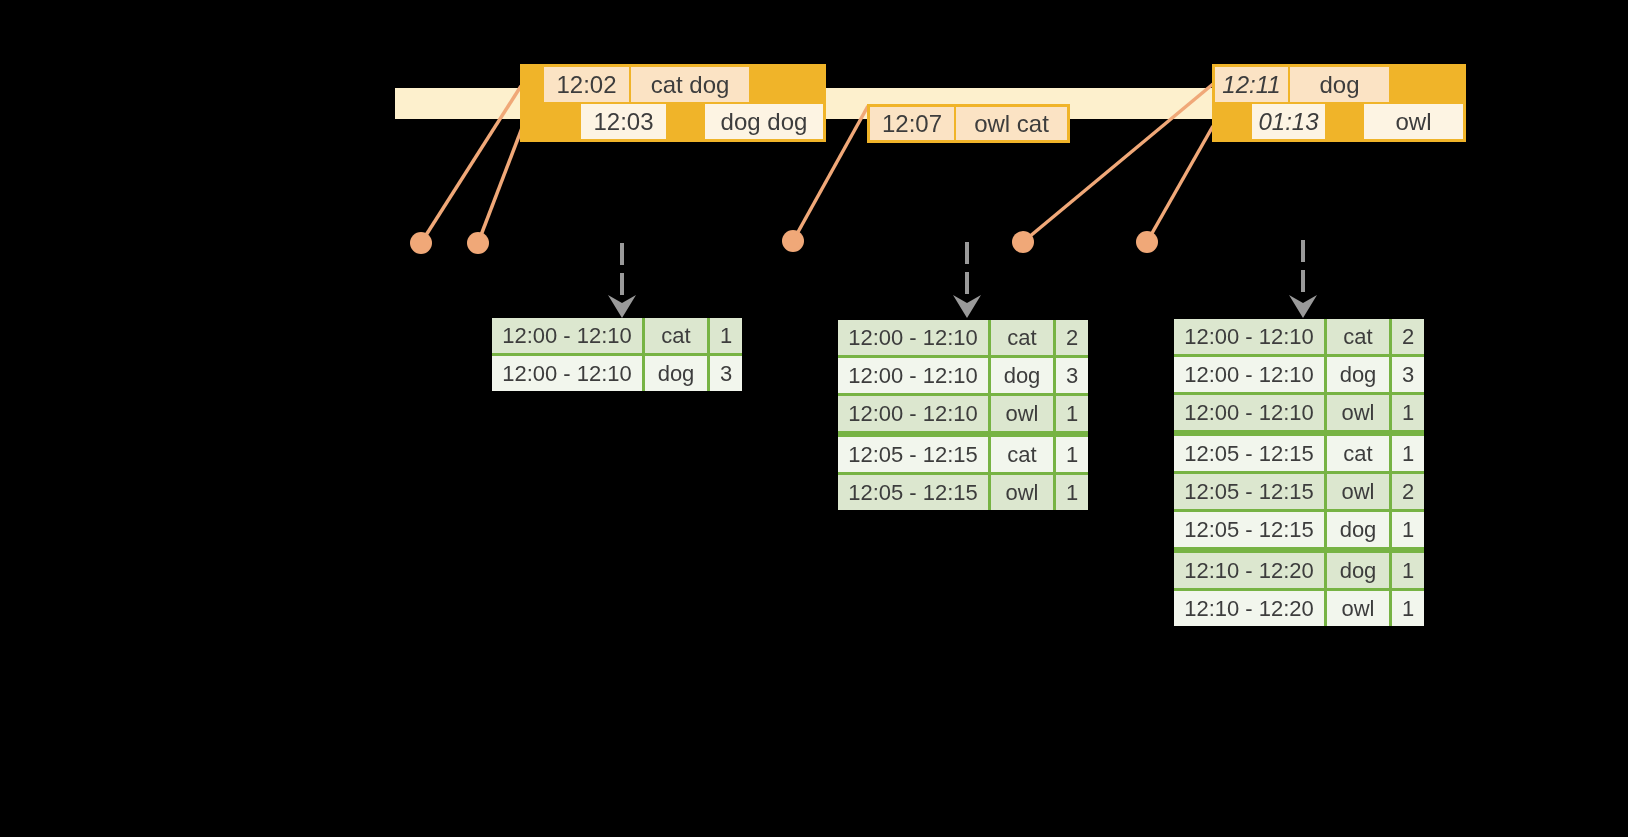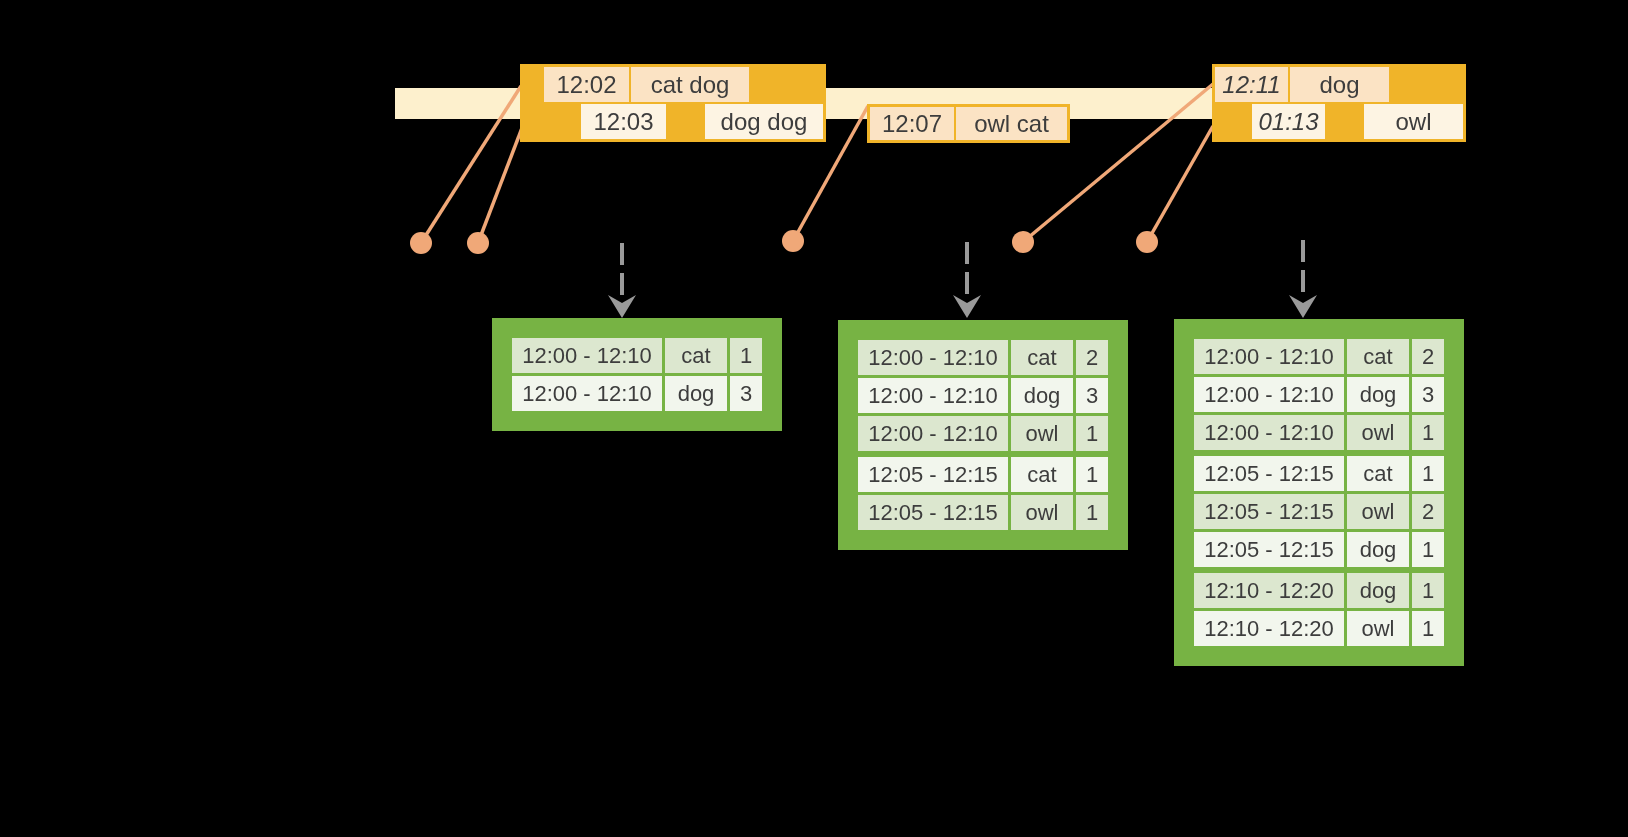--- a/index.html
+++ b/index.html
@@ -67,21 +67,21 @@
   .event-table-2 .e-time  { width: 84px;  height: 33px; }
   .event-table-2 .e-words { width: 111px; height: 33px; text-align: right; }
   .event-table-3 { left: 1212px; top: 64px; }
   .event-table-3 .e-time  { width: 73px; height: 35px; font-style: italic; }
   .event-table-3 .e-words { width: 99px; height: 35px; }
 
   
   .result-table {
     position: absolute;
     background: var(--result-table-border, #77b344);
-    padding: 20px;
+    padding: 0;
     display: flex; flex-direction: column; gap: 3px;
   }
   .r-row { display: grid; grid-template-columns: 150px 62px 32px; gap: 3px; }
   .r-row.group-start { margin-top: 3px; }
   .r-cell { height: 35px; display: flex; align-items: center; justify-content: center; font-size: 22px; }
   .r-row.sage  .r-cell { background: var(--result-row-green, #dce7cf); }
   .r-row.white .r-cell { background: var(--result-row-white, #f2f6ed); }
   .result-table-1 { left: 492px;  top: 318px; }
   .result-table-2 { left: 838px;  top: 320px; }
   .result-table-3 { left: 1174px; top: 319px; }

